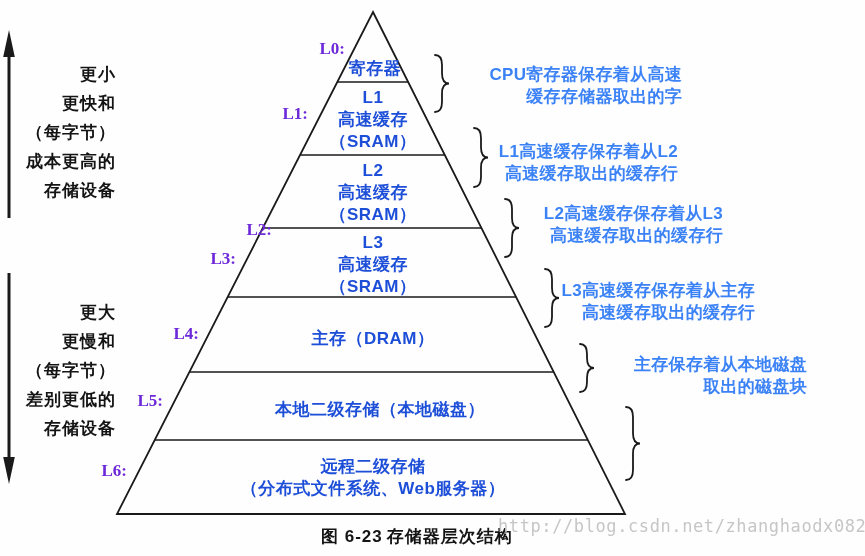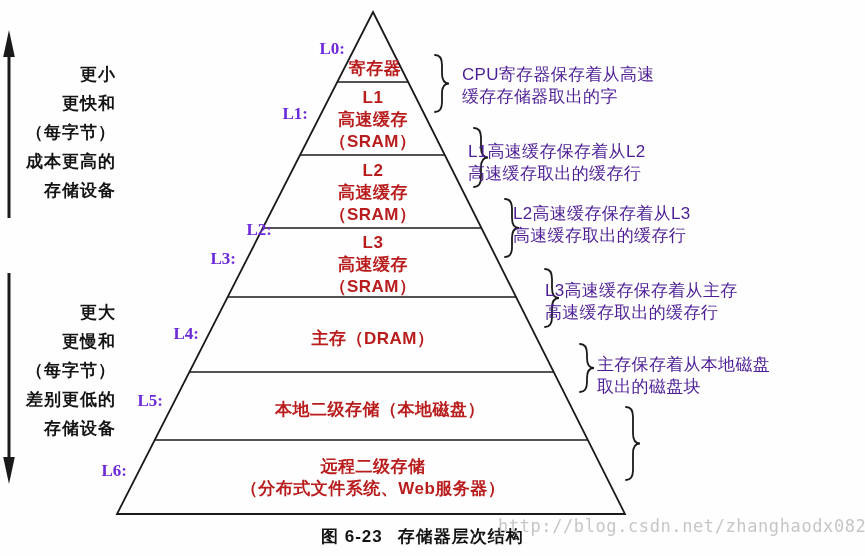--- a/index.html
+++ b/index.html
@@ -13,28 +13,28 @@
   .left-block{
     font-size:17px;font-weight:bold;line-height:29px;letter-spacing:1px;
     color:#141414;text-align:right;
   }
   .lvl-label{
     font-family:"Liberation Serif",serif;font-weight:bold;font-size:17px;
     width:50px;text-align:right;color:#6d28d9;
   }
   .band-text{
     font-size:17px;font-weight:bold;text-align:center;line-height:22px;
-    color:#b91c1c;letter-spacing:0.5px;
+    color:#1d4ed8;letter-spacing:0.5px;
   }
   .annot{
-    font-size:17px;font-weight:normal;text-align:left;line-height:21.5px;
-    color:#4c1d95;letter-spacing:0.3px;
+    font-size:17px;font-weight:bold;text-align:right;line-height:21.5px;
+    color:#3b82f6;letter-spacing:0.3px;
   }
   .caption{
-    font-size:17px;font-weight:bold;color:#141414;display:flex;gap:15px;
+    font-size:17px;font-weight:bold;color:#141414;display:flex;gap:4px;
     letter-spacing:1px;
   }
   .watermark{
     font-family:"DejaVu Sans Mono",monospace;font-size:17px;color:#c6c6c6;
     letter-spacing:0.6px;
   }
 </style>
 </head>
 <body>
 

